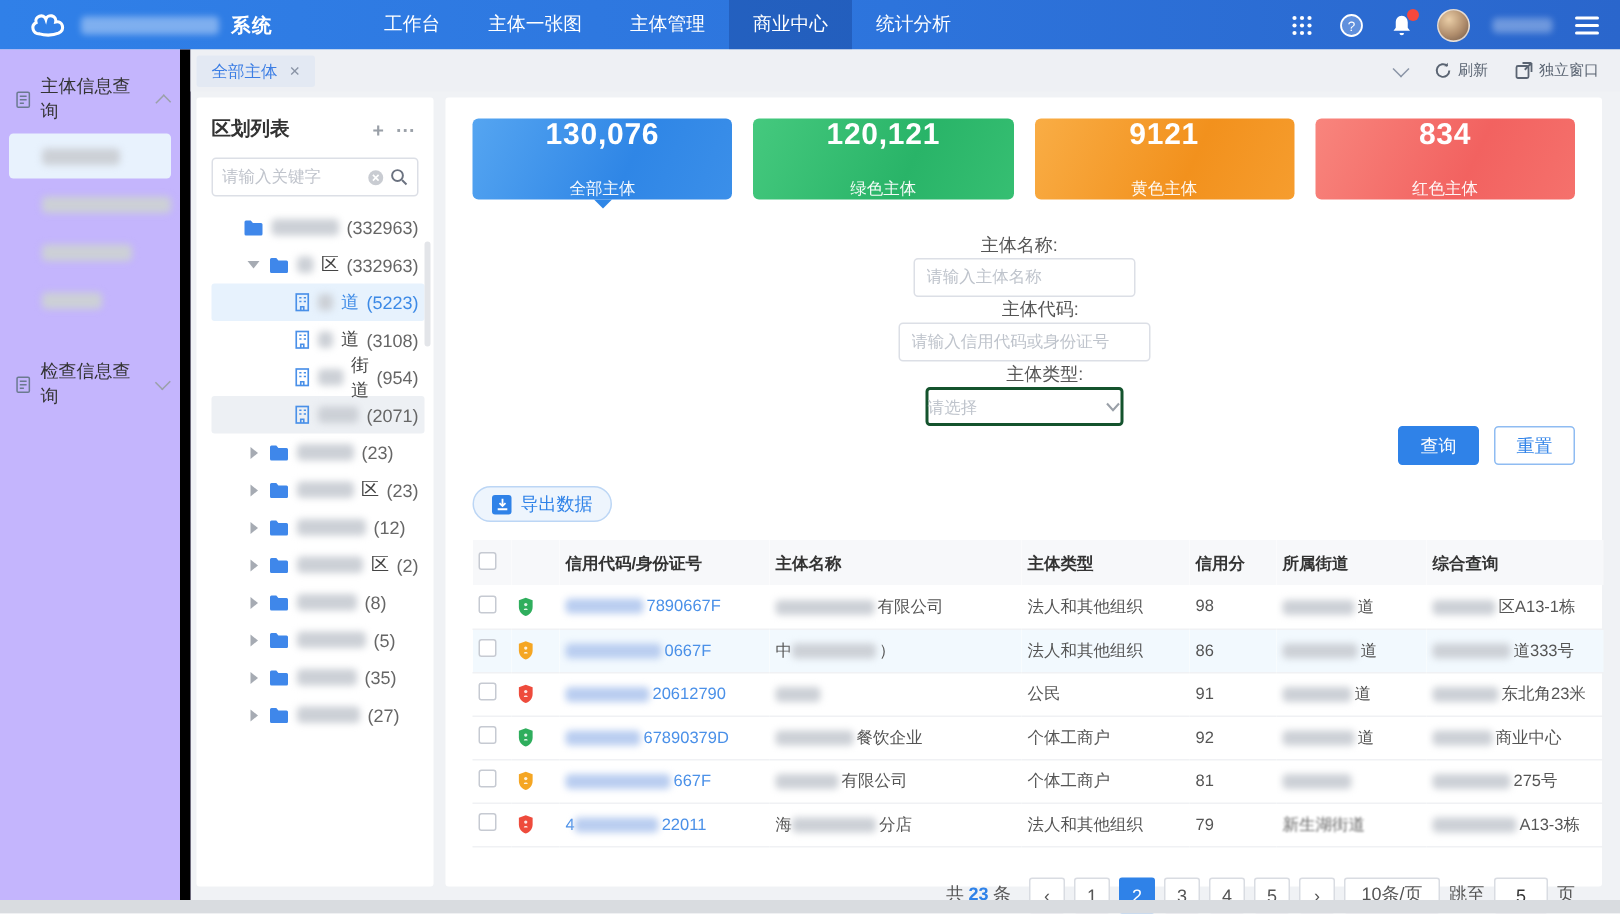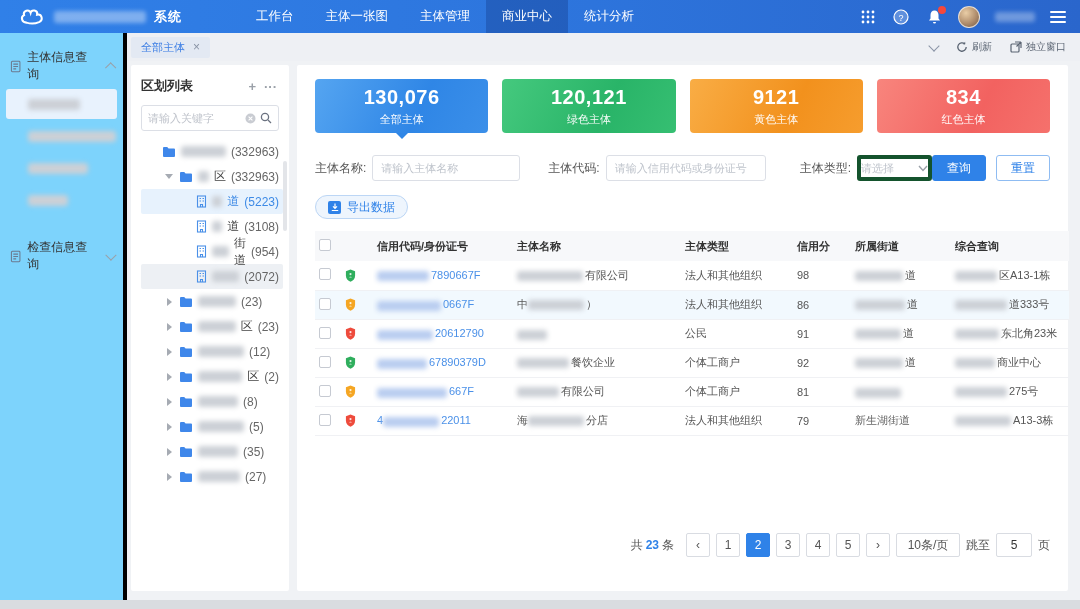--- a/index.html
+++ b/index.html
@@ -18,21 +18,21 @@
   .top-right { margin-left:auto; display:flex; align-items:center; gap:15px; }
   .tb-icon { width:18px; height:18px; display:flex; align-items:center; justify-content:center; position:relative; cursor:pointer; }
   .badge-dot { position:absolute; top:-2px; right:-3px; width:8px; height:8px; background:#f5483c; border-radius:50%; }
   .avatar { width:22px; height:22px; border-radius:50%; background:radial-gradient(circle at 35% 30%, #e9cda6 0%, #b08d6c 55%, #6d5646 100%); border:1px solid rgba(255,255,255,.7); }
   .user-blur { width:40px; height:10px; background:rgba(255,255,255,.32); border-radius:3px; filter:blur(2px); }
   .burger { display:flex; flex-direction:column; gap:3px; cursor:pointer; }
   .burger span { display:block; width:16px; height:2px; background:#fff; border-radius:1px; }
 
   
   .app-body { flex:1; display:flex; min-height:0; }
-  .sidebar { width:127px; flex:0 0 127px; background:#7dd3fc; border-right:4px solid #000000; padding-top:10px; }
+  .sidebar { width:127px; flex:0 0 127px; background:#c4b5fd; border-right:7px solid #000000; padding-top:10px; }
   .side-group { padding:6px 8px 4px 10px; display:flex; align-items:center; gap:6px; color:#333; font-size:12px; cursor:pointer; }
   .side-group .grow { flex:1; }
   .chev { width:8px; height:8px; border-right:1.5px solid #9aa0a8; border-bottom:1.5px solid #9aa0a8; transform:rotate(45deg); margin-top:-3px; }
   .chev.up { transform:rotate(-135deg); margin-top:4px; }
   .side-item { height:30px; margin:2px 6px; border-radius:3px; display:flex; align-items:center; padding-left:22px; cursor:pointer; }
   .side-item.selected { background:#e8f2fd; }
   .blur-chip { display:inline-block; height:11px; background:#ccd0d6; border-radius:3px; filter:blur(2.5px); vertical-align:middle; }
   .side-gap { height:16px; }
 
   .right-col { flex:1; display:flex; flex-direction:column; min-width:0; }
@@ -59,34 +59,34 @@
   .tree-row.selected .count { color:#3d8ae6; }
   .tree-row.hover { background:#edf0f4; }
   .tw { width:10px; flex:0 0 10px; display:flex; justify-content:center; }
   .arr-closed { width:0; height:0; border-top:4px solid transparent; border-bottom:4px solid transparent; border-left:5px solid #a6abb3; }
   .arr-open { width:0; height:0; border-left:4px solid transparent; border-right:4px solid transparent; border-top:5px solid #a6abb3; }
   .rp-scrollbar { position:absolute; right:2px; top:96px; width:4px; height:70px; background:#e3e5e9; border-radius:2px; }
 
   
   .main-card { flex:1; background:#fff; border-radius:2px; padding:14px 18px 0 18px; display:flex; flex-direction:column; min-width:0; }
   .stats { display:flex; gap:14px; }
-  .stat-card { flex:1; height:54px; border-radius:4px; color:#fff; display:flex; flex-direction:column; align-items:center; justify-content:center; gap:3px; position:relative; cursor:pointer; }
+  .stat-card { flex:1; height:54px; border-radius:4px; color:#fff; display:flex; flex-direction:column; align-items:center; justify-content:space-between; gap:3px; position:relative; cursor:pointer; }
   .stat-card .v { font-size:20px; font-weight:bold; letter-spacing:.5px; }
   .stat-card .l { font-size:11px; opacity:.95; }
   .stat-blue { background:linear-gradient(115deg,#55a5f1 0%,#2f86e6 60%,#3b8fe9 100%); }
   .stat-green { background:linear-gradient(115deg,#45c97e 0%,#29b468 60%,#36bf72 100%); }
   .stat-orange { background:linear-gradient(115deg,#f9ad45 0%,#f2911d 60%,#f69d2e 100%); }
   .stat-red { background:linear-gradient(115deg,#f8857d 0%,#f26260 60%,#f5716c 100%); }
   .stat-card.selected::after { content:""; position:absolute; left:50%; bottom:-6px; margin-left:-6px; border-left:6px solid transparent; border-right:6px solid transparent; border-top:6px solid #2f86e6; }
 
-  .filter-row { margin-top:22px; display:flex; align-items:center; font-size:12px; color:#555; }
+  .filter-row { margin-top:22px; display:flex; align-items:center; font-size:12px; color:#555;flex-direction:column; }
   .f-label { margin-right:6px; white-space:nowrap; }
   .f-input { height:26px; border:1px solid #dcdfe6; border-radius:3px; padding:0 8px; font-size:11px; font-family:inherit; color:#333; outline:none; }
   .f-input::placeholder { color:#bfc4cc; }
-  .f-select { height:26px; border:4px solid #14532d; border-radius:3px; display:flex; align-items:center; padding:0 0; width:132px; color:#bfc4cc; font-size:11px; cursor:pointer; }
+  .f-select { height:26px; border:2px solid #14532d; border-radius:3px; display:flex; align-items:center; padding:0 0; width:132px; color:#bfc4cc; font-size:11px; cursor:pointer; }
   .f-select .sel-chev { margin-left:auto; }
   .f-btns { margin-left:auto; display:flex; gap:10px; }
   .btn { height:26px; min-width:54px; border-radius:3px; font-size:12px; display:flex; align-items:center; justify-content:center; cursor:pointer; padding:0 12px; }
   .btn-primary { background:#2f82e8; color:#fff; border:1px solid #2f82e8; }
   .btn-ghost { background:#fff; color:#2f82e8; border:1px solid #8fbcf2; }
 
   .export-row { margin-top:14px; }
   .btn-export { display:inline-flex; align-items:center; gap:6px; height:24px; padding:0 12px; background:#eef5fd; border:1px solid #bcd6f5; border-radius:12px; color:#2f82e8; font-size:12px; cursor:pointer; }
   .exp-ic { width:13px; height:13px; background:#2f82e8; border-radius:2px; display:flex; align-items:center; justify-content:center; }
 
@@ -316,21 +316,21 @@
       <span class="count">(954)</span>
     </div>
               <div class="tree-row hover" style="padding-left:40px">
       <span class="tw"></span>
                 <svg width="11" height="13" viewBox="0 0 11 13" style="flex:0 0 11px" fill="none" stroke="#4a90e8" stroke-width="1.1">
                   <rect x="1.5" y="1" width="8" height="11"></rect>
                   <path d="M3.5 3.5 h1.5 M6.5 3.5 h1.5 M3.5 6 h1.5 M6.5 6 h1.5 M4.5 12 v-2.5 h2 V12"></path>
                 </svg>
       <span class="blur-chip" style="width:50px"></span>
 
-      <span class="count">(2072)</span>
+      <span class="count">(2071)</span>
     </div>
               <div class="tree-row " style="padding-left:23px">
       <span class="tw">
                   <span class="arr-closed"></span>
                 </span>
                 <svg width="14" height="12" viewBox="0 0 14 12" style="flex:0 0 14px">
                   <path d="M1 2 a1 1 0 0 1 1-1 h3.2 l1.4 1.6 H12 a1 1 0 0 1 1 1 V10 a1 1 0 0 1 -1 1 H2 a1 1 0 0 1 -1-1 Z" fill="#3f87ea"></path>
                 </svg>
       <span class="blur-chip" style="width:38px"></span>
 

